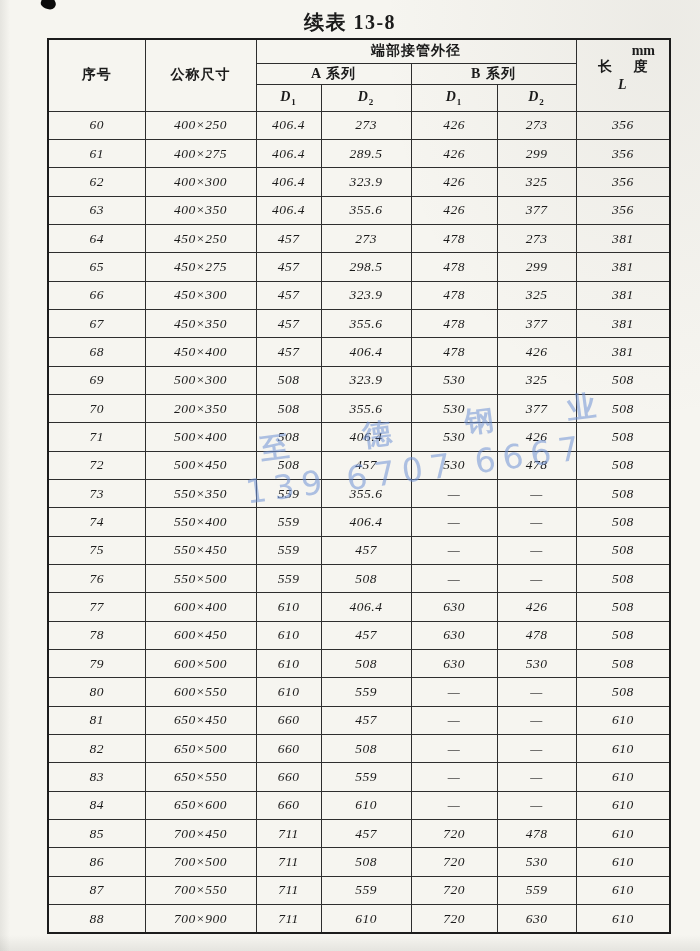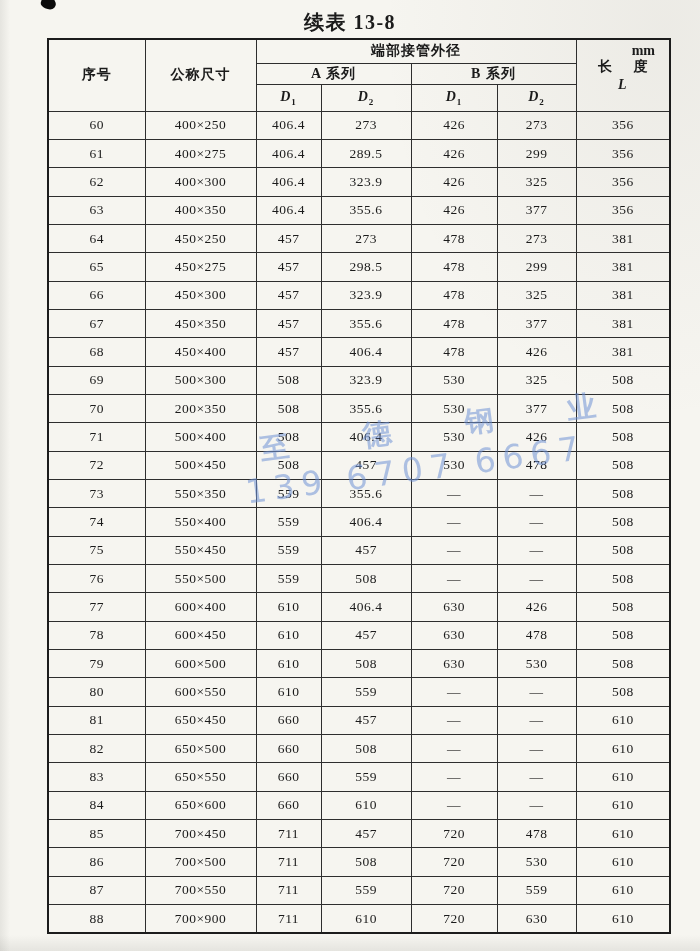--- a/index.html
+++ b/index.html
@@ -40,21 +40,21 @@
   }
   table.spec th, table.spec td {
     border:1px solid #2e2e2e;
     text-align:center; vertical-align:middle;
     padding:0; overflow:hidden;
   }
   thead th { font-size:14px; font-weight:bold; letter-spacing:1px;margin-top:40px; }
   thead tr.h1 { height:24px; }
   thead tr.h2 { height:21px; }
   thead tr.h3 { height:27px;font-family:Liberation Serif, serif; }
-  tbody tr { height:28.35px; }
+  tbody tr { height:28.35px;font-style:italic; }
   tbody td { font-size:13.5px; font-weight:500; letter-spacing:0.5px; }
   .dsym { font-size:14px; font-weight:bold; font-style:italic; }
   .dsym sub { font-size:9px; font-style:normal; }
   .len-word { letter-spacing:9px; text-indent:9px; line-height:1.5; }
   .len-sym { font-style:italic; font-weight:bold; font-size:14px; line-height:1.2; }
   .watermark {
     position:absolute; left:238px; top:433px;
     transform:rotate(-7.5deg); transform-origin:left top;
     color:rgba(112,146,214,0.55);
     pointer-events:none; white-space:nowrap;

